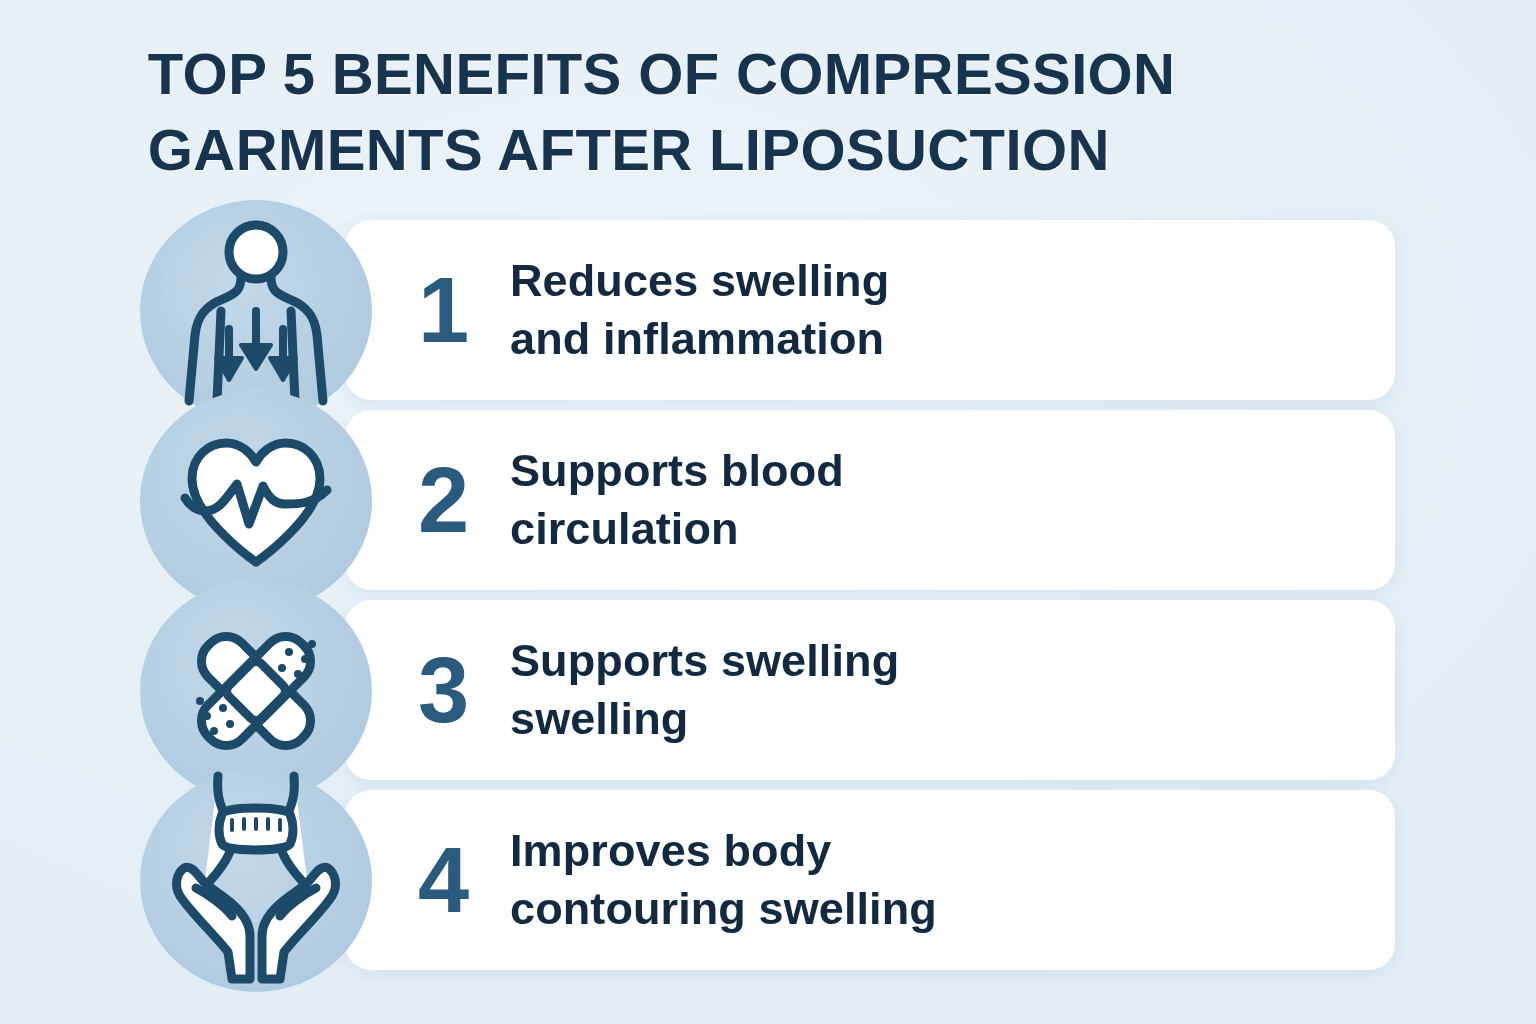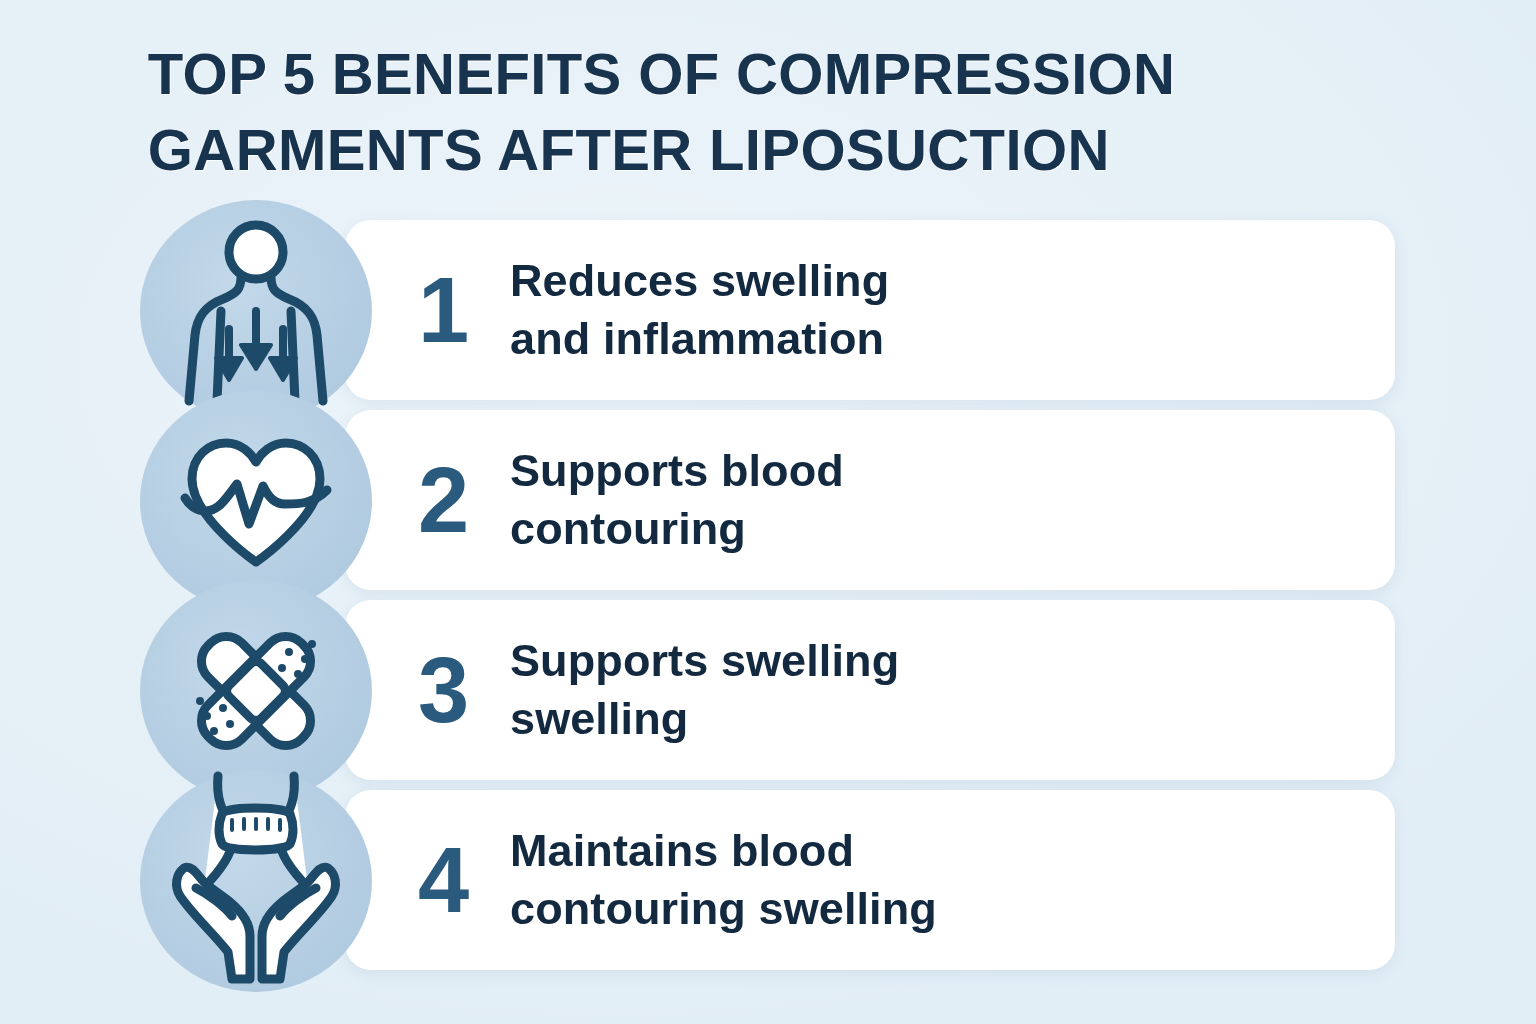--- a/index.html
+++ b/index.html
@@ -162,21 +162,21 @@
           <path d="M87 136 C87 136 23 92 23 53 C23 30 40 17 57 17 C72 17 82 27 87 36 C92 27 102 17 117 17 C134 17 151 30 151 53 C151 92 87 136 87 136 Z" fill="#ffffff"></path>
           <path d="M16 72 C26 88 42 88 52 78 C58 72 62 66 68 58 L80 98 L94 60 C100 72 106 78 116 78 C130 78 144 78 158 64"></path>
         </g>
       </svg>
     </div>
 
     <div class="content">
       <div class="num">2</div>
       <div class="label">
         <span class="l1">Supports blood</span>
-        <span class="l2">contouring</span>
+        <span class="l2">circulation</span>
       </div>
     </div>
   </div>
 
   <div class="row row-3">
     <div class="card"></div>
 
     <div class="circle">
       <svg width="160" height="160" viewBox="0 0 160 160">
         <g transform="rotate(45 80 80)">
@@ -244,19 +244,19 @@
         <g fill="#ffffff" stroke="#1d4a68" stroke-width="9" stroke-linecap="round" stroke-linejoin="round">
           <path d="M162 84 C170 90 172 102 166 112 C154 130 132 150 118 168 L114 195 L96 195 L96 152 C96 140 104 128 116 118 C126 110 136 104 142 98 C148 92 154 80 162 84 Z"></path>
           <path d="M150 104 C138 110 122 122 114 132"></path>
         </g>
       </svg>
     </div>
 
     <div class="content">
       <div class="num">4</div>
       <div class="label">
-        <span class="l1">Maintains blood</span>
+        <span class="l1">Improves body</span>
         <span class="l2">contouring swelling</span>
       </div>
     </div>
   </div>
 
 </div>
 
 </body></html>

